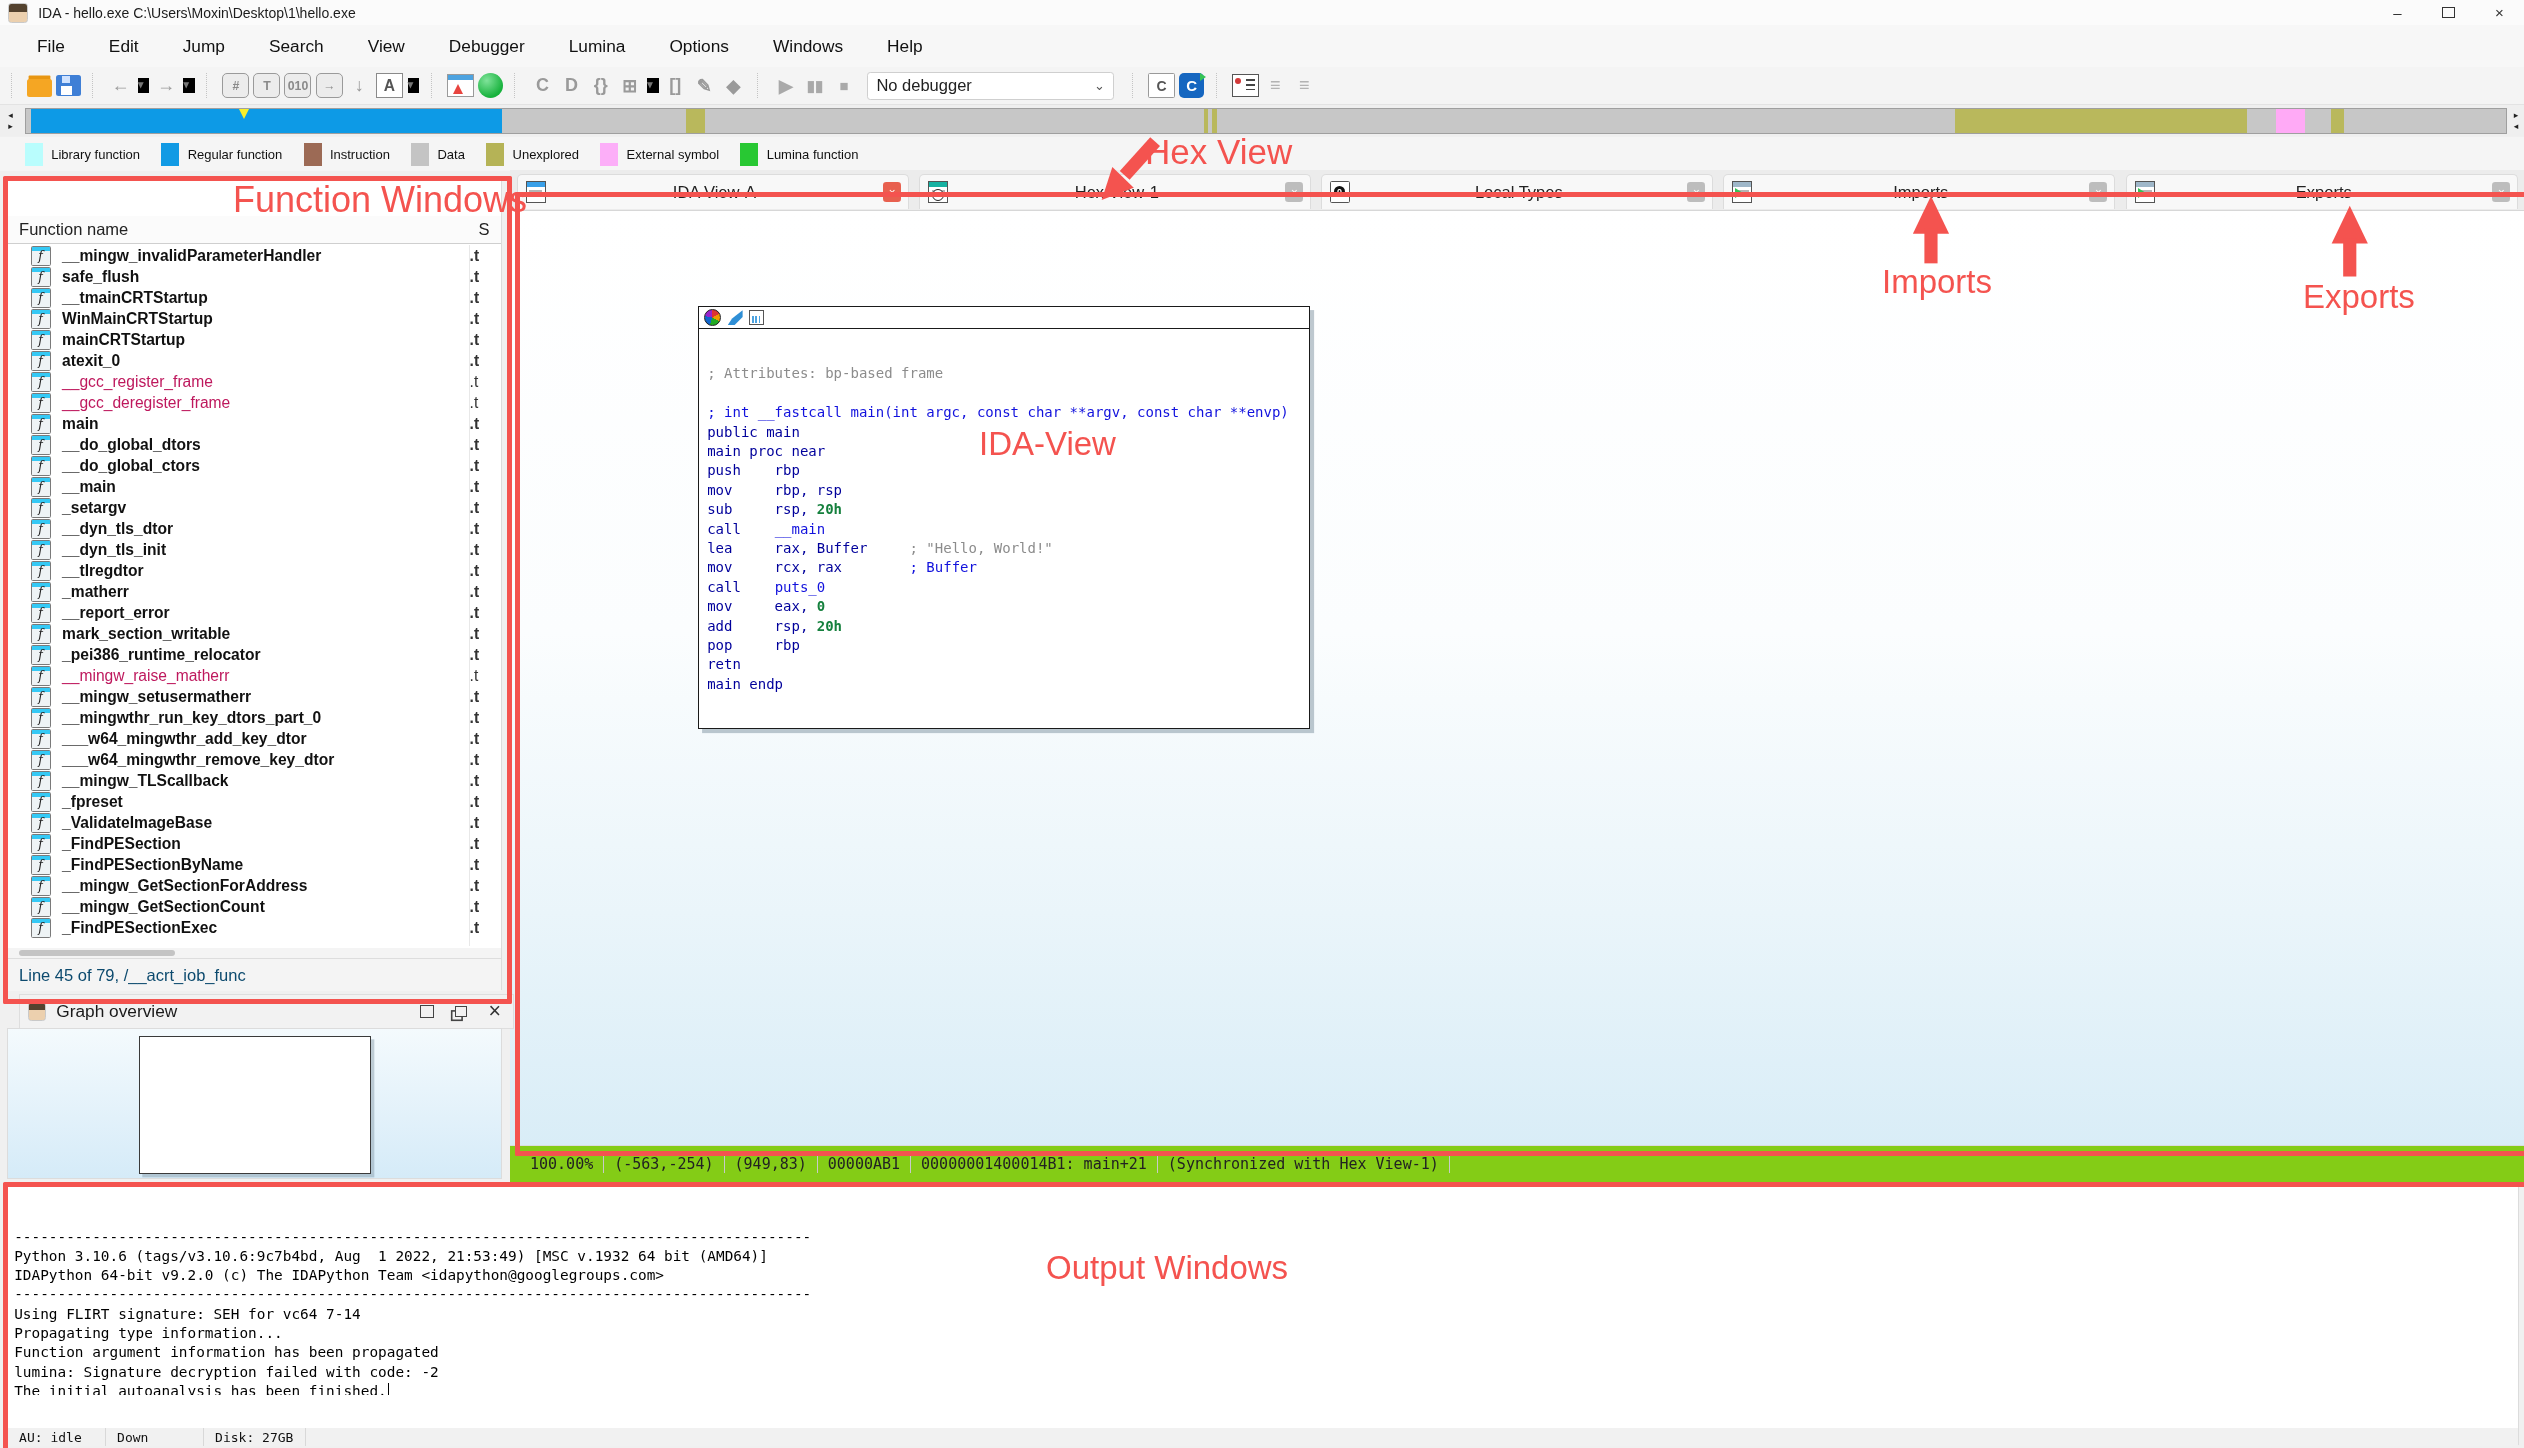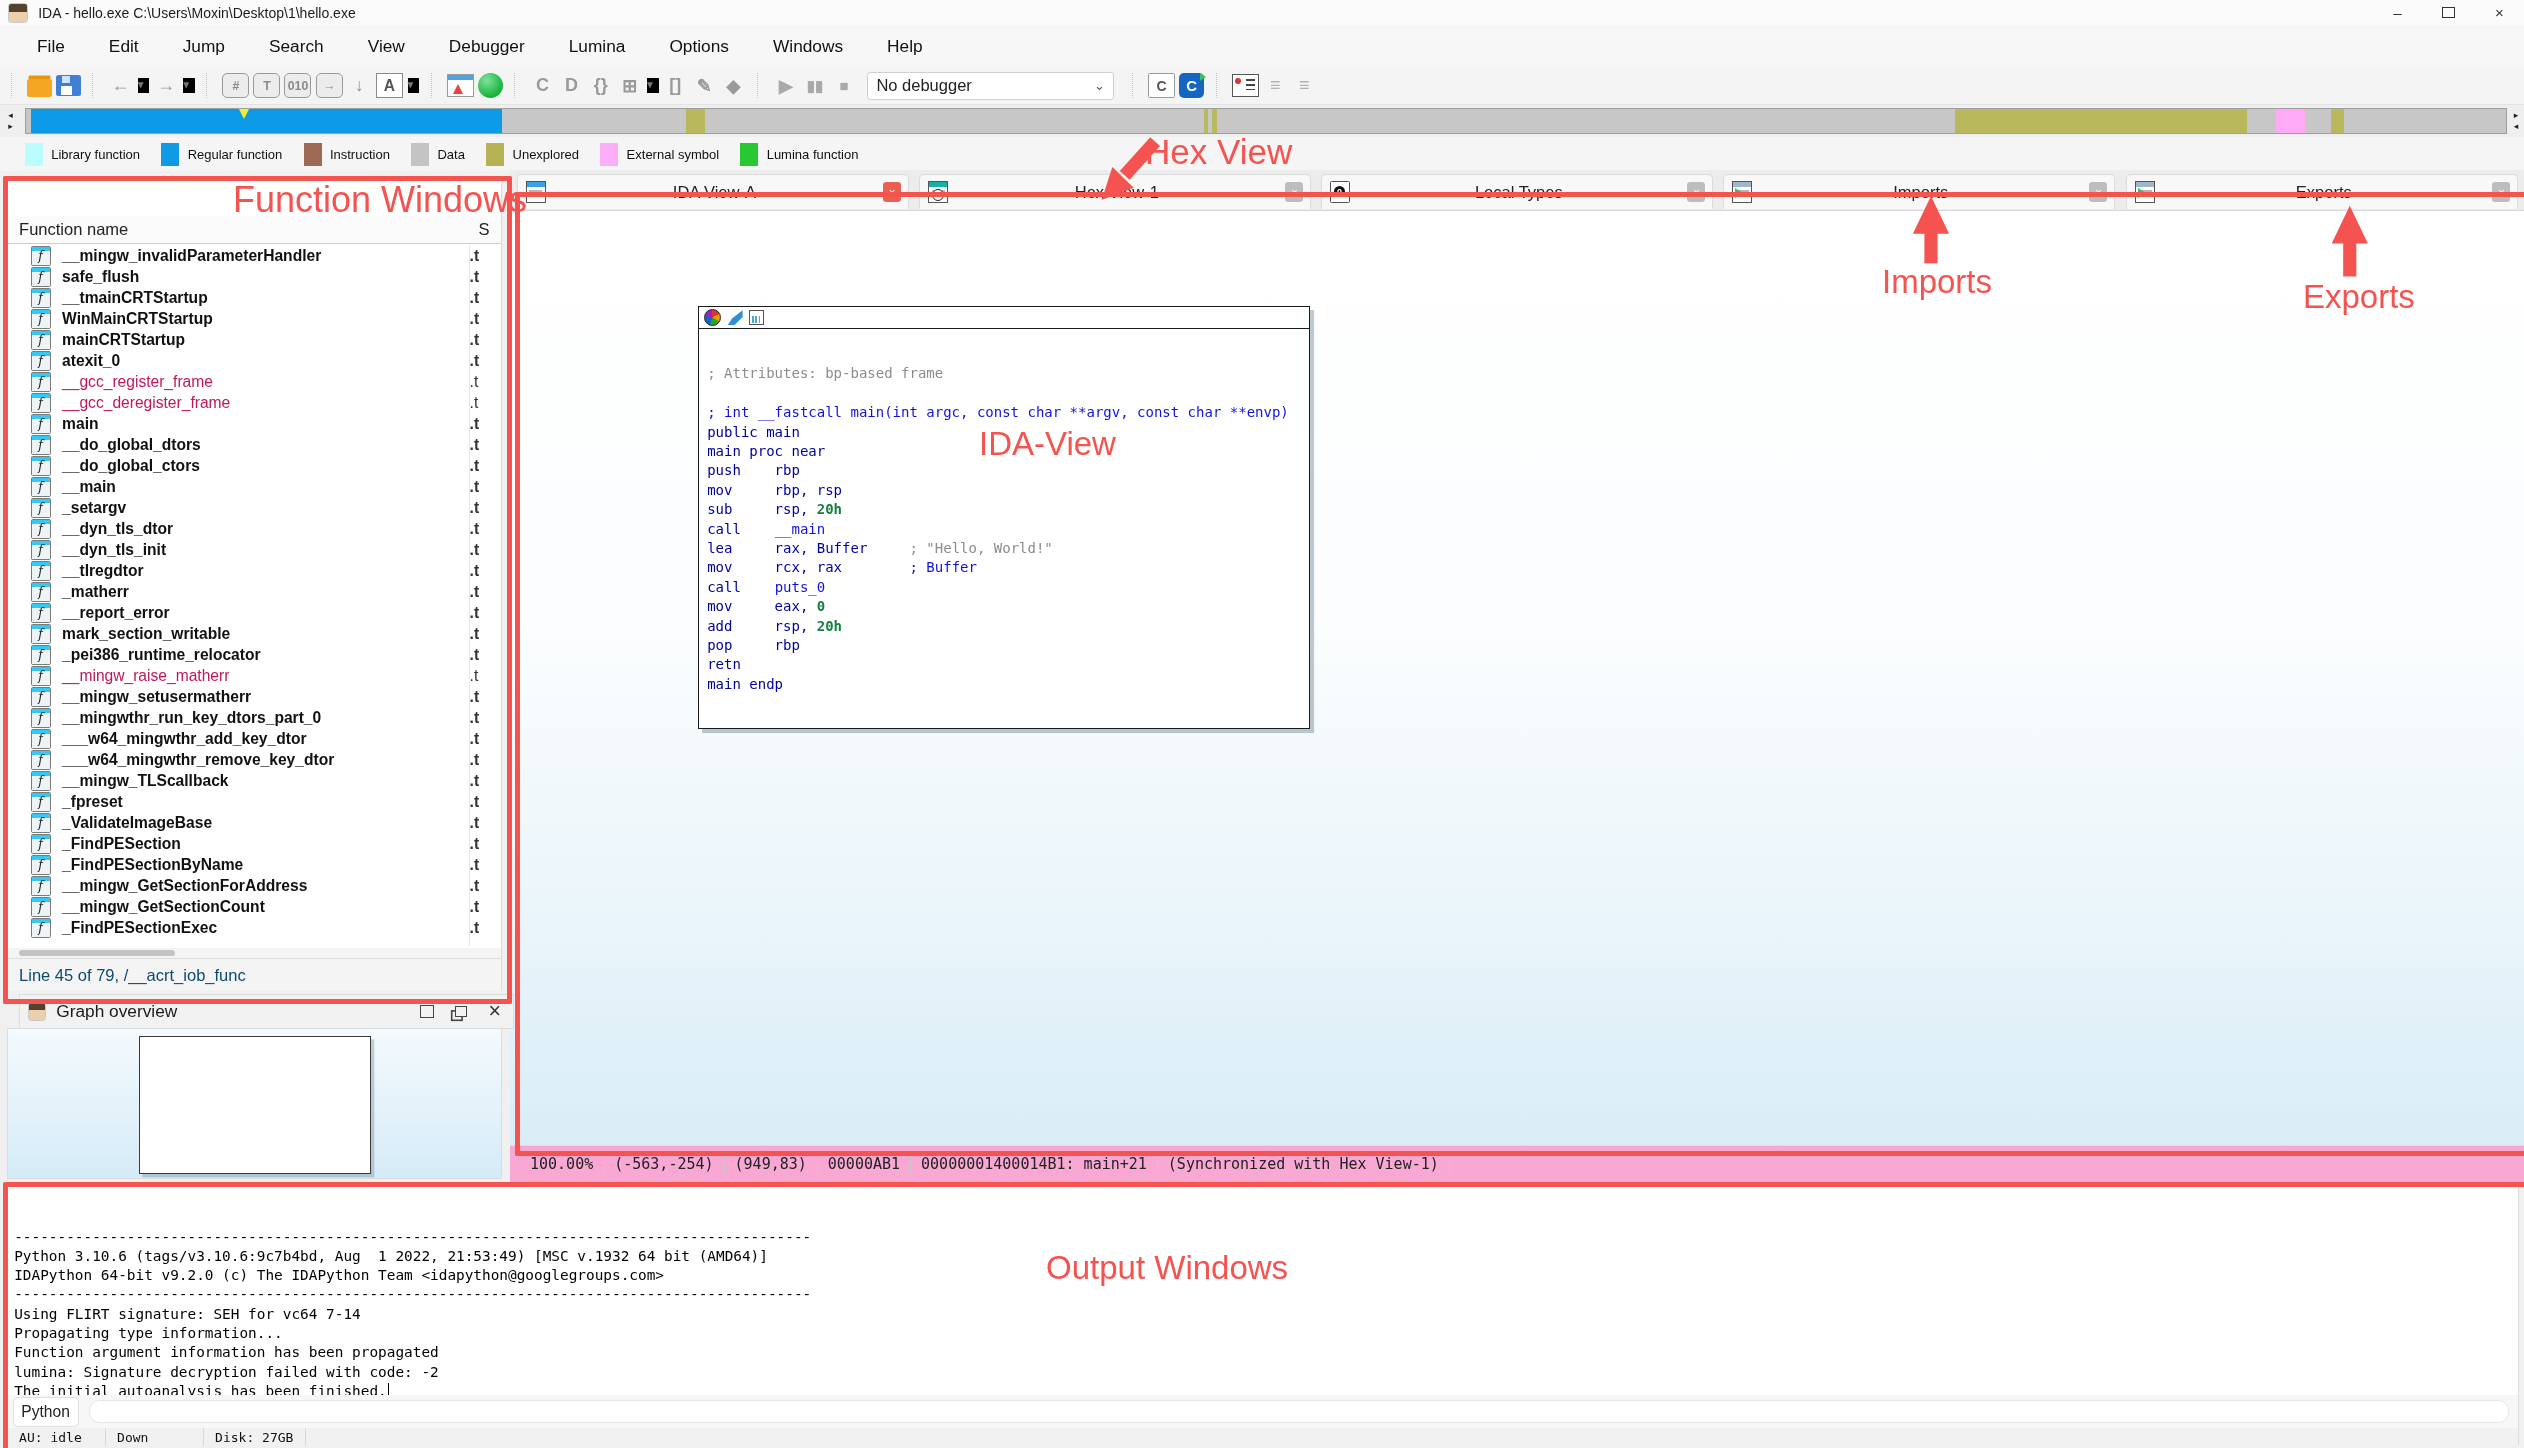--- a/index.html
+++ b/index.html
@@ -101,21 +101,21 @@
   .func-status{position:absolute;left:0;top:778px;width:100%;height:33px;background:#f4f4f4;border-top:0.8px solid #ddd;
       font-size:16.5px;color:#0c4a6e;display:flex;align-items:center;padding-left:11.5px;box-sizing:border-box;}
   
   .graph-body{position:absolute;left:6.6px;top:1028px;width:495px;height:151px;border:0.8px solid #dcdcdc;box-sizing:border-box;
       background:linear-gradient(180deg,#f4fafd 0%,#e2f1fa 60%,#d5ebf8 100%);}
   .graph-box{position:absolute;left:131px;top:6.6px;width:230px;height:136px;background:#fff;border:1.6px solid #3a3a3a;
       box-shadow:3.3px 3.3px 0 rgba(130,150,165,.45);}
   
   .main-view{position:absolute;left:510px;top:211px;width:2015px;height:935px;
       background:linear-gradient(180deg,#ffffff 0%,#fbfdfe 45%,#eaf5fa 75%,#d9edf7 100%);}
-  .view-status{position:absolute;left:510px;top:1145px;width:2015px;height:37px;background:#f9a8d4;border-top:0.8px solid #dcdcdc;
+  .view-status{position:absolute;left:510px;top:1145px;width:2015px;height:37px;background:#84cc16;border-top:0.8px solid #dcdcdc;
       display:flex;align-items:center;padding-left:10px;box-sizing:border-box;font-family:"DejaVu Sans Mono",monospace;font-size:15px;color:#222;}
   .vs-cell{padding:0 10px;border-right:0.8px solid #c9c9c9;white-space:pre;}
   
   .asm-pop{position:absolute;left:698px;top:306px;width:612px;height:423px;background:#fff;border:1.6px solid #1a1a1a;
       box-shadow:4.1px 4.1px 0 rgba(125,145,160,.5);box-sizing:border-box;}
   .asm-titlebar{height:21.4px;border-bottom:1.6px solid #1a1a1a;display:flex;align-items:center;gap:6.6px;padding-left:5px;background:#fff;}
   .wheel{width:15px;height:15px;border-radius:50%;background:conic-gradient(#d33 0 60deg,#e90 60deg 120deg,#2a2 120deg 200deg,#16c 200deg 280deg,#92c 280deg 360deg);border:0.8px solid #222;}
   .pen{width:15px;height:15px;background:#2f8fd6;clip-path:polygon(0 100%,30% 55%,100% 0,100% 45%,45% 100%);}
   .chartic{width:15px;height:15px;border:1.6px solid #555;background:#fff;position:relative;box-sizing:border-box;}
   .chartic::after{content:"";position:absolute;left:1.6px;bottom:1.6px;width:8.2px;height:6.6px;background:repeating-linear-gradient(90deg,#4da3e0 0 1.6px,transparent 1.6px 3.3px);}
@@ -537,24 +537,20 @@
     <span class="oicon"></span>
     <span class="panel-title">Output</span>
     <span class="panel-btns">
       <span class="btn-max"></span>
       <span class="btn-float"></span>
       <span class="btn-close">×</span>
     </span>
   </div>
   <div class="out-panel">
     <div class="out-body" id="outbody"><div class="out-line">--------------------------------------------------------------------------------------------</div><div class="out-line">Python 3.10.6 (tags/v3.10.6:9c7b4bd, Aug  1 2022, 21:53:49) [MSC v.1932 64 bit (AMD64)]</div><div class="out-line">IDAPython 64-bit v9.2.0 (c) The IDAPython Team &lt;idapython@googlegroups.com&gt;</div><div class="out-line">--------------------------------------------------------------------------------------------</div><div class="out-line">Using FLIRT signature: SEH for vc64 7-14</div><div class="out-line">Propagating type information...</div><div class="out-line">Function argument information has been propagated</div><div class="out-line">lumina: Signature decryption failed with code: -2</div><div class="out-line">The initial autoanalysis has been finished.<span class="caret"></span></div></div>
-    <div class="out-prompt">
-      <span class="py-btn">Python</span>
-      <span class="py-input"></span>
-    </div>
     <div class="out-status" id="bstatus">
         <div class="os-cell">AU: idle</div>
         <div class="os-cell">Down</div>
         <div class="os-cell">Disk: 27GB</div>
       </div>
   </div>
 
   <div class="anno anno-box" style="left:3.3px;top:176px;width:499px;height:818px;"></div>
   <div class="anno anno-box" style="left:515px;top:192px;width:2004px;height:954px;"></div>
   <div class="anno anno-box" style="left:3.3px;top:1182px;width:2517px;height:262px;"></div>

